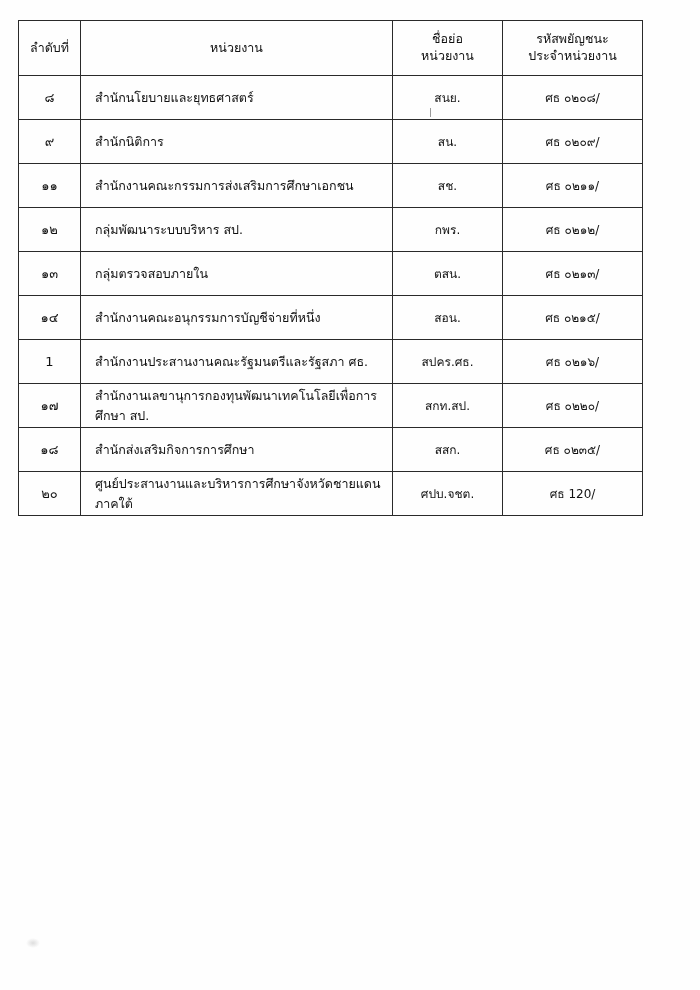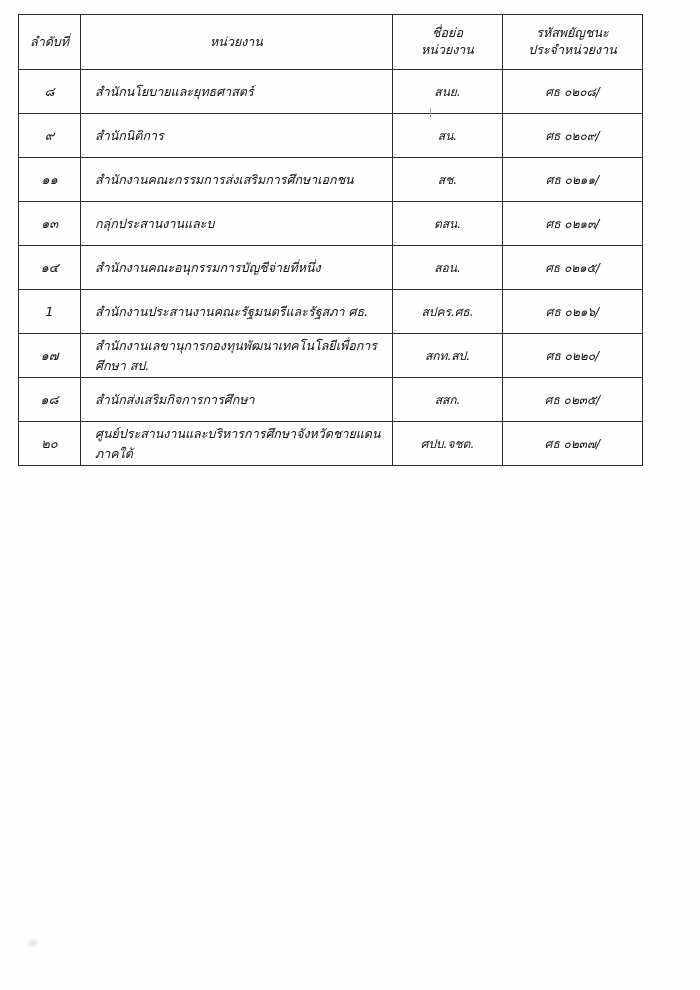--- a/index.html
+++ b/index.html
@@ -19,25 +19,24 @@
     position: absolute;
     top: 0;
     left: 0;
     width: 700px;
     height: 990px;
     background: #fefefe;
   }
   .doc-table {
     position: absolute;
     left: 18px;
-    top: 14px;
+    top: 20px;
     width: 624px;
     border-collapse: collapse;
     table-layout: fixed;
-    font-style: italic;
   }
   .doc-table td, .doc-table th {
     border: 1px solid #2a2a2a;
     padding: 0;
     vertical-align: middle;
     font-weight: normal;
   }
   .col-no    { width: 62px; }
   .col-unit  { width: 312px; }
   .col-abbr  { width: 110px; }
@@ -124,22 +123,28 @@
         <td class="c-abbr">สน.</td>
         <td class="c-code">ศธ ๐๒๐๙/</td>
       </tr>
       <tr>
         <td class="c-no">๑๑</td>
         <td class="c-unit">สำนักงานคณะกรรมการส่งเสริมการศึกษาเอกชน</td>
         <td class="c-abbr">สช.</td>
         <td class="c-code">ศธ ๐๒๑๑/</td>
       </tr>
       <tr>
+        <td class="c-no">๑๒</td>
+        <td class="c-unit">กลุ่มพัฒนาระบบบริหาร สป.</td>
+        <td class="c-abbr">กพร.</td>
+        <td class="c-code">ศธ ๐๒๑๒/</td>
+      </tr>
+      <tr>
         <td class="c-no">๑๓</td>
-        <td class="c-unit">กลุ่กประสานงานและบ</td>
+        <td class="c-unit">กลุ่มตรวจสอบภายใน</td>
         <td class="c-abbr">ตสน.</td>
         <td class="c-code">ศธ ๐๒๑๓/</td>
       </tr>
       <tr>
         <td class="c-no">๑๔</td>
         <td class="c-unit">สำนักงานคณะอนุกรรมการบัญชีจ่ายที่หนึ่ง</td>
         <td class="c-abbr">สอน.</td>
         <td class="c-code">ศธ ๐๒๑๕/</td>
       </tr>
       <tr>
@@ -157,21 +162,21 @@
       <tr>
         <td class="c-no">๑๘</td>
         <td class="c-unit">สำนักส่งเสริมกิจการการศึกษา</td>
         <td class="c-abbr">สสก.</td>
         <td class="c-code">ศธ ๐๒๓๕/</td>
       </tr>
       <tr>
         <td class="c-no">๒๐</td>
         <td class="c-unit">ศูนย์ประสานงานและบริหารการศึกษาจังหวัดชายแดนภาคใต้</td>
         <td class="c-abbr">ศปบ.จชต.</td>
-        <td class="c-code">ศธ ๐๒๓๗/</td>
+        <td class="c-code">ศธ 120/</td>
       </tr>
     </tbody>
   </table>
 
   <div class="stray-mark"></div>
   <div class="smudge"></div>
 
 </div>
 
 </body></html>

